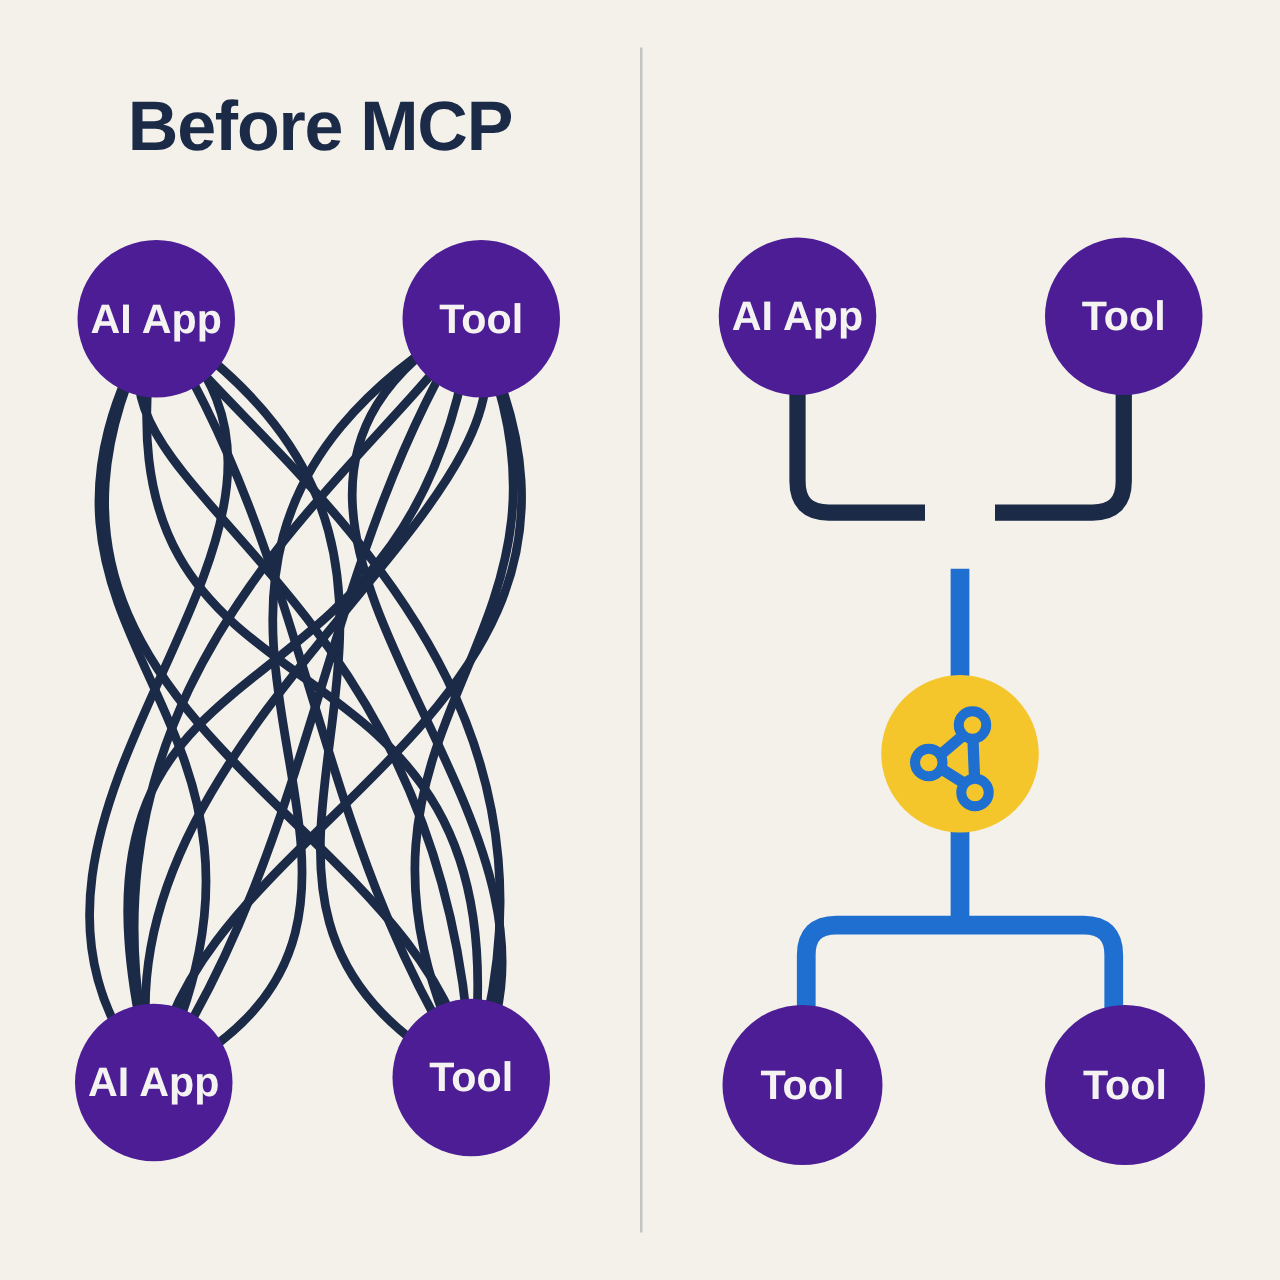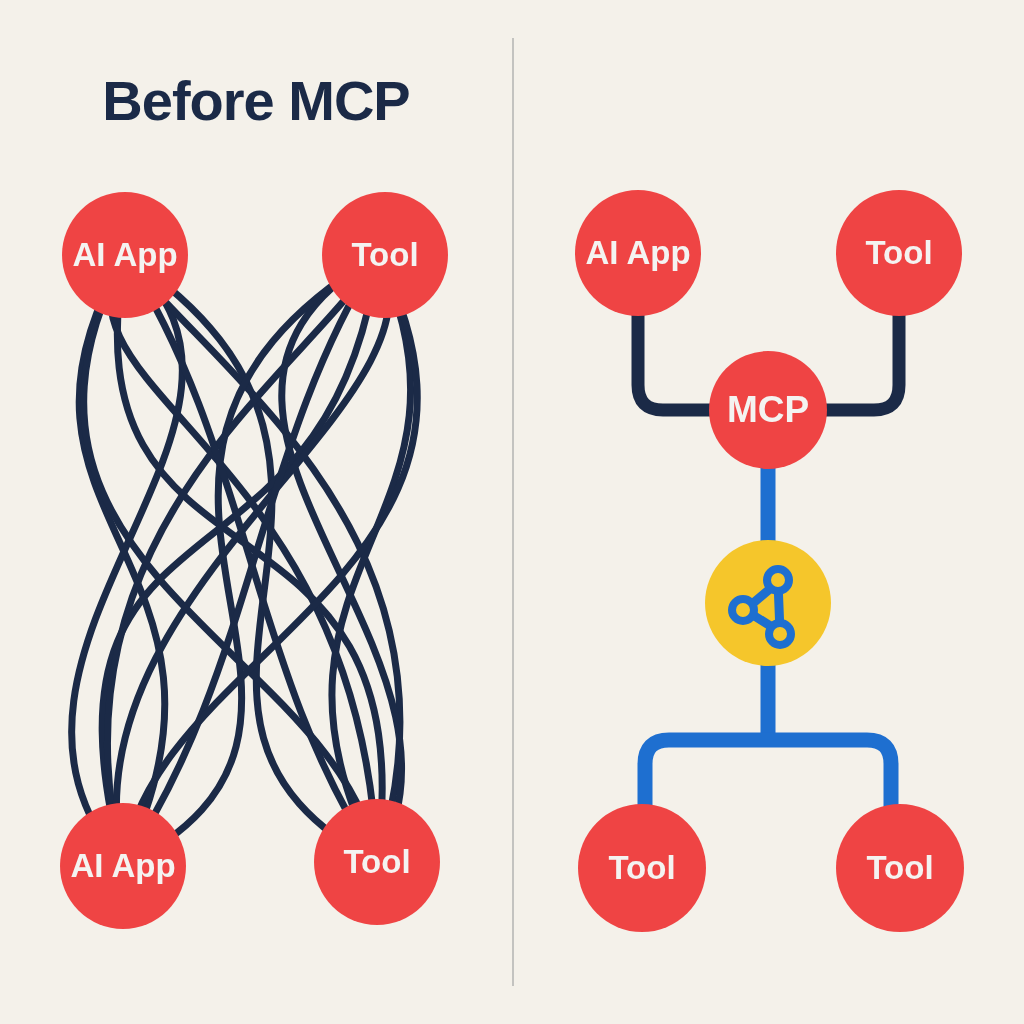--- a/index.html
+++ b/index.html
@@ -35,21 +35,21 @@
     background: #c3c3c0;
   }
   svg.layer {
     position: absolute;
     left: 0;
     top: 0;
   }
   .node {
     position: absolute;
     border-radius: 50%;
-    background: #ef4444;
+    background: #4c1d95;
     color: #f4f3f1;
     display: flex;
     align-items: center;
     justify-content: center;
     font-weight: bold;
     font-size: 33px;
     letter-spacing: 0;
   }
   .node.d126 { width: 126px; height: 126px; }
   .node.d118 { width: 118px; height: 118px; font-size: 37px; }
@@ -124,23 +124,20 @@
   <div class="node d126" style="left:314px; top:799px;">
     <span>Tool</span>
   </div>
 
   <div class="node d126" style="left:575px; top:190px;">
     <span>AI App</span>
   </div>
   <div class="node d126" style="left:836px; top:190px;">
     <span>Tool</span>
   </div>
-  <div class="node d118" style="left:709px; top:351px;">
-    <span>MCP</span>
-  </div>
   <div class="node d128" style="left:578px; top:804px;">
     <span>Tool</span>
   </div>
   <div class="node d128" style="left:836px; top:804px;">
     <span>Tool</span>
   </div>
 
 </div>
 
 </body></html>

